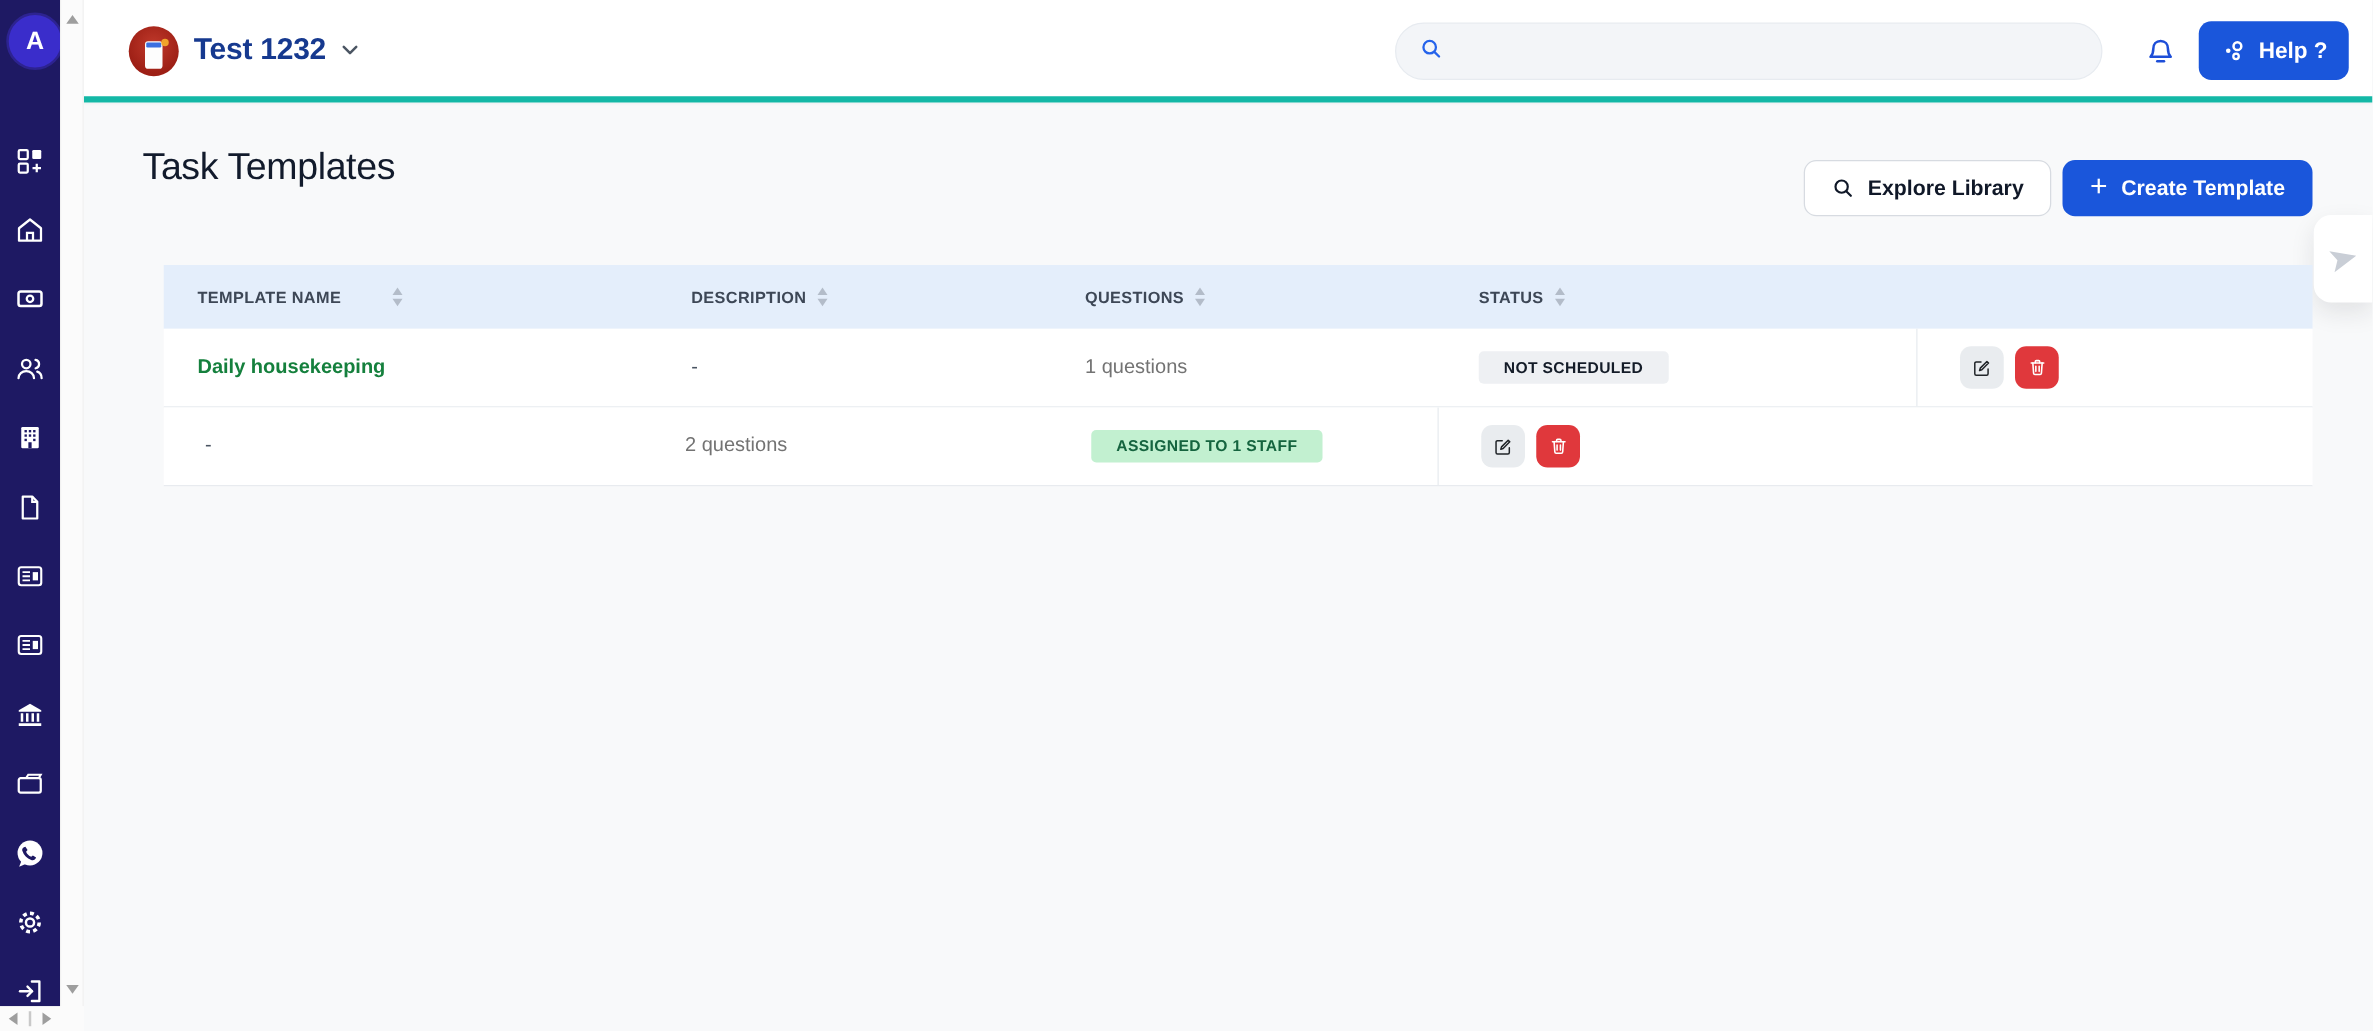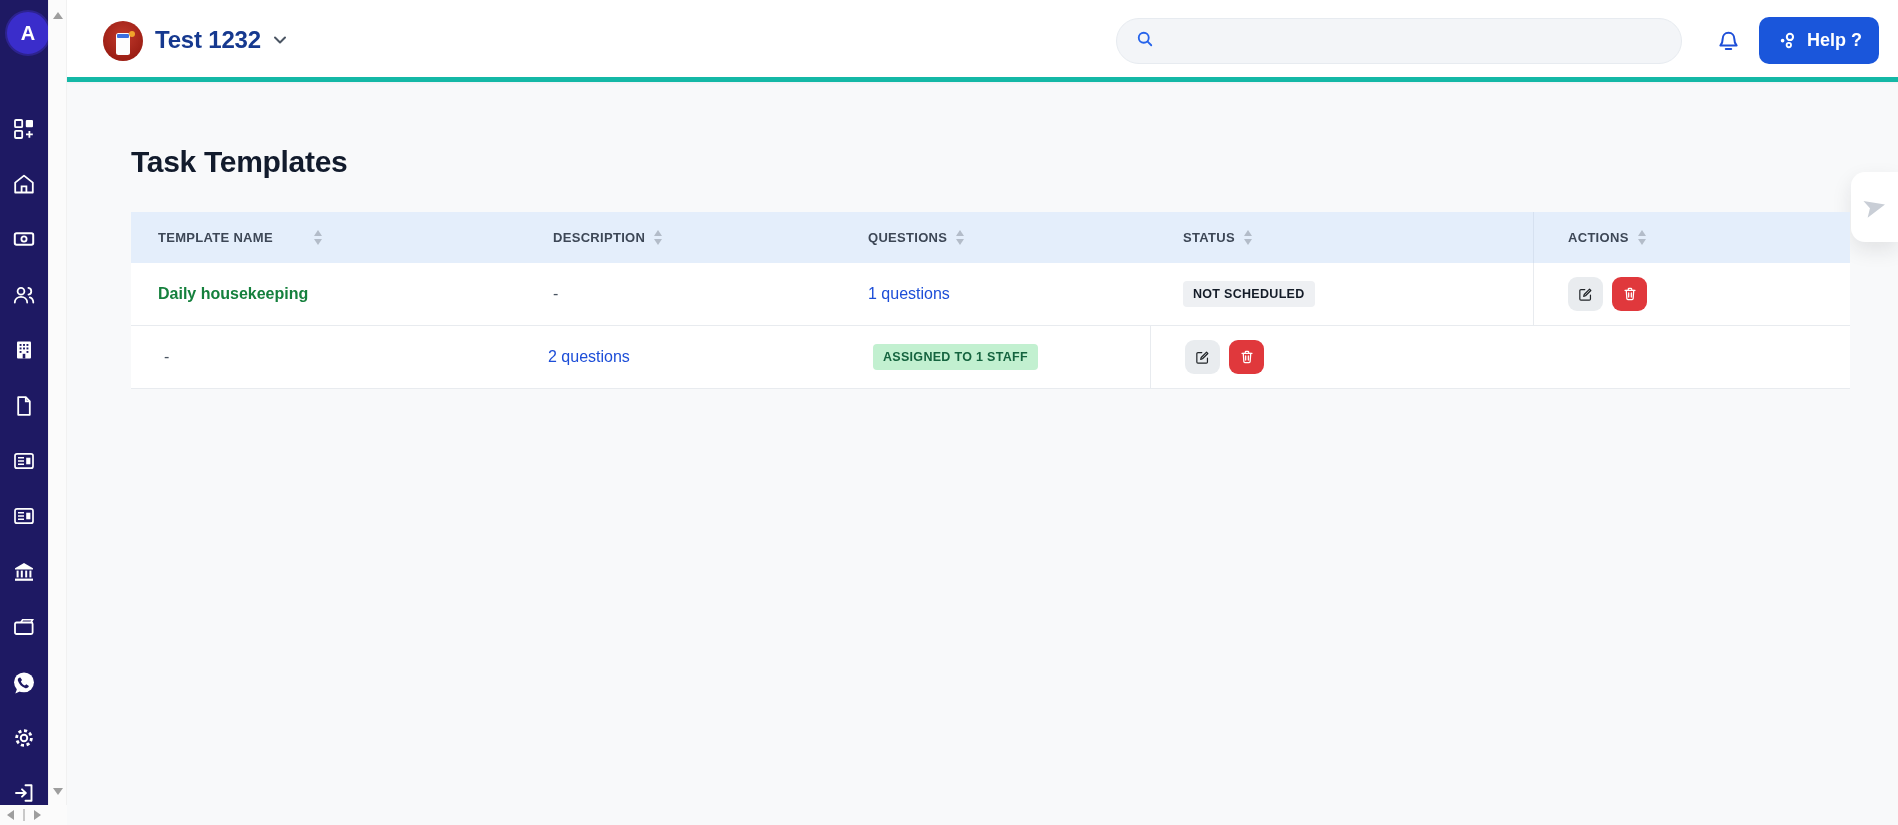--- a/index.html
+++ b/index.html
@@ -77,22 +77,22 @@
   .bell { position:absolute; left:1646px; top:26px; width:30px; height:30px; color:#1d4ed8; cursor:pointer; display:flex; align-items:center; justify-content:center; background:none; border:none; }
   .help-btn {
     position:absolute; left:1692px; top:17px; height:47px; padding:0 17px;
     background:#1a56db; border:none; border-radius:10px; cursor:pointer;
     display:flex; align-items:center; gap:9px; color:#fff;
   }
   .help-btn span { font-size:18px; font-weight:700; font-family:"Liberation Sans", sans-serif; }
   
   .main { position:absolute; left:67px; top:82px; right:0; bottom:0; }
   .page-title {
-    position:absolute; left:64px; top:35px;
-    font-size:30px; font-weight:700; color:#121b2c; letter-spacing:-0.3px;margin-top:28px;
+    position:absolute; left:47px; top:35px;
+    font-size:30px; font-weight:400; color:#121b2c; letter-spacing:-0.3px;
   }
   .actions-row { position:absolute; right:48px; top:46px; display:flex; gap:9px; }
   .btn-outline {
     height:45px; padding:0 21px; background:#fff; border:1px solid #d7dbe1; border-radius:10px;
     display:flex; align-items:center; gap:10px; cursor:pointer;
     font-size:17px; font-weight:700; color:#101828; font-family:"Liberation Sans", sans-serif;
   }
   .btn-outline svg { color:#101828; }
   .btn-primary {
     height:45px; padding:0 22px; background:#1a56db; border:none; border-radius:10px;
@@ -120,23 +120,23 @@
   .hcell { display:flex; align-items:center; font-size:13px; font-weight:700; color:#3d4756; letter-spacing:0.3px; cursor:pointer; }
   .c1 { padding-left:27px;gap:32px; } .c2 { padding-left:33px; } .c3 { padding-left:28px; }
   .c4 { padding-left:33px; } .c5 { padding-left:34px; }
   .t-head .c5 { border-left:1px solid #d6e1f0; height:100%; }
   .t-row  .c5 { border-left:1px solid #e8ebef; height:100%; display:flex; align-items:center; }
   .sort { display:inline-flex; flex-direction:column; gap:3px; margin-left:9px; }
   .s-up   { width:0; height:0; border-left:4.5px solid transparent; border-right:4.5px solid transparent; border-bottom:6px solid #b3bcc9; }
   .s-down { width:0; height:0; border-left:4.5px solid transparent; border-right:4.5px solid transparent; border-top:6px solid #b3bcc9; }
   .cell-name { font-size:16px; font-weight:700; color:#15803d; }
   .cell-desc { font-size:16px; color:#4a5462; }
-  .cell-q    { font-size:16px; color:#1d4ed8; }
+  .cell-q    { font-size:16px; color:#737373; }
   .badge {
-    display:inline-block; padding:6px 10px; border-radius:4px;
+    display:inline-block; padding:6px 20px; border-radius:4px;
     font-size:12.5px; font-weight:700; letter-spacing:0.3px;
   }
   .badge.neutral { background:#eef0f3; color:#141c28; }
   .badge.success { background:#c2f0d0; color:#15643f; }
   .row-actions { display:flex; gap:9px; }
   .icon-btn {
     width:35px; height:34px; border:none; border-radius:9px; cursor:pointer;
     display:flex; align-items:center; justify-content:center;
   }
   .icon-btn.edit { background:#e9ecef; color:#212529; }
@@ -321,20 +321,35 @@
           <circle cx="14" cy="16.4" r="2.4" fill="none" stroke="currentColor" stroke-width="2"></circle>
         </svg>
       </span>
     <span>Help ?</span>
   </button>
 </header>
 
 <main class="main">
   <h1 class="page-title">Task Templates</h1>
 
+  <div class="actions-row">
+    <button class="btn-outline">
+      <span style="display:flex">
+          <svg width="19" height="19" viewBox="0 0 24 24" fill="none" stroke="currentColor" stroke-width="2.2" stroke-linecap="round">
+            <circle cx="10.5" cy="10.5" r="6.2"></circle>
+            <path d="M15.4 15.4l4.4 4.4"></path>
+          </svg>
+        </span>
+      <span>Explore Library</span>
+    </button>
+    <button class="btn-primary">
+      <span class="plus">+</span>
+      <span>Create Template</span>
+    </button>
+  </div>
 
   <div class="launcher">
     <span style="display:flex">
         <svg width="26" height="26" viewBox="0 0 24 24" fill="#c9ced6" transform="rotate(-14)">
           <path d="M3 20L21.5 12 3 4l4.2 8z"></path>
         </svg>
       </span>
   </div>
 
   <section class="table">
@@ -355,27 +370,20 @@
       </div>
       <div class="hcell c3">
         <span>QUESTIONS</span>
         <span class="sort">
             <i class="s-up"></i>
             <i class="s-down"></i>
           </span>
       </div>
       <div class="hcell c4">
         <span>STATUS</span>
-        <span class="sort">
-            <i class="s-up"></i>
-            <i class="s-down"></i>
-          </span>
-      </div>
-      <div class="hcell c5">
-        <span>ACTIONS</span>
         <span class="sort">
             <i class="s-up"></i>
             <i class="s-down"></i>
           </span>
       </div>
     </div>
 
     <div class="t-row">
       <div class="cell-name c1">Daily housekeeping</div>
       <div class="cell-desc c2">-</div>

